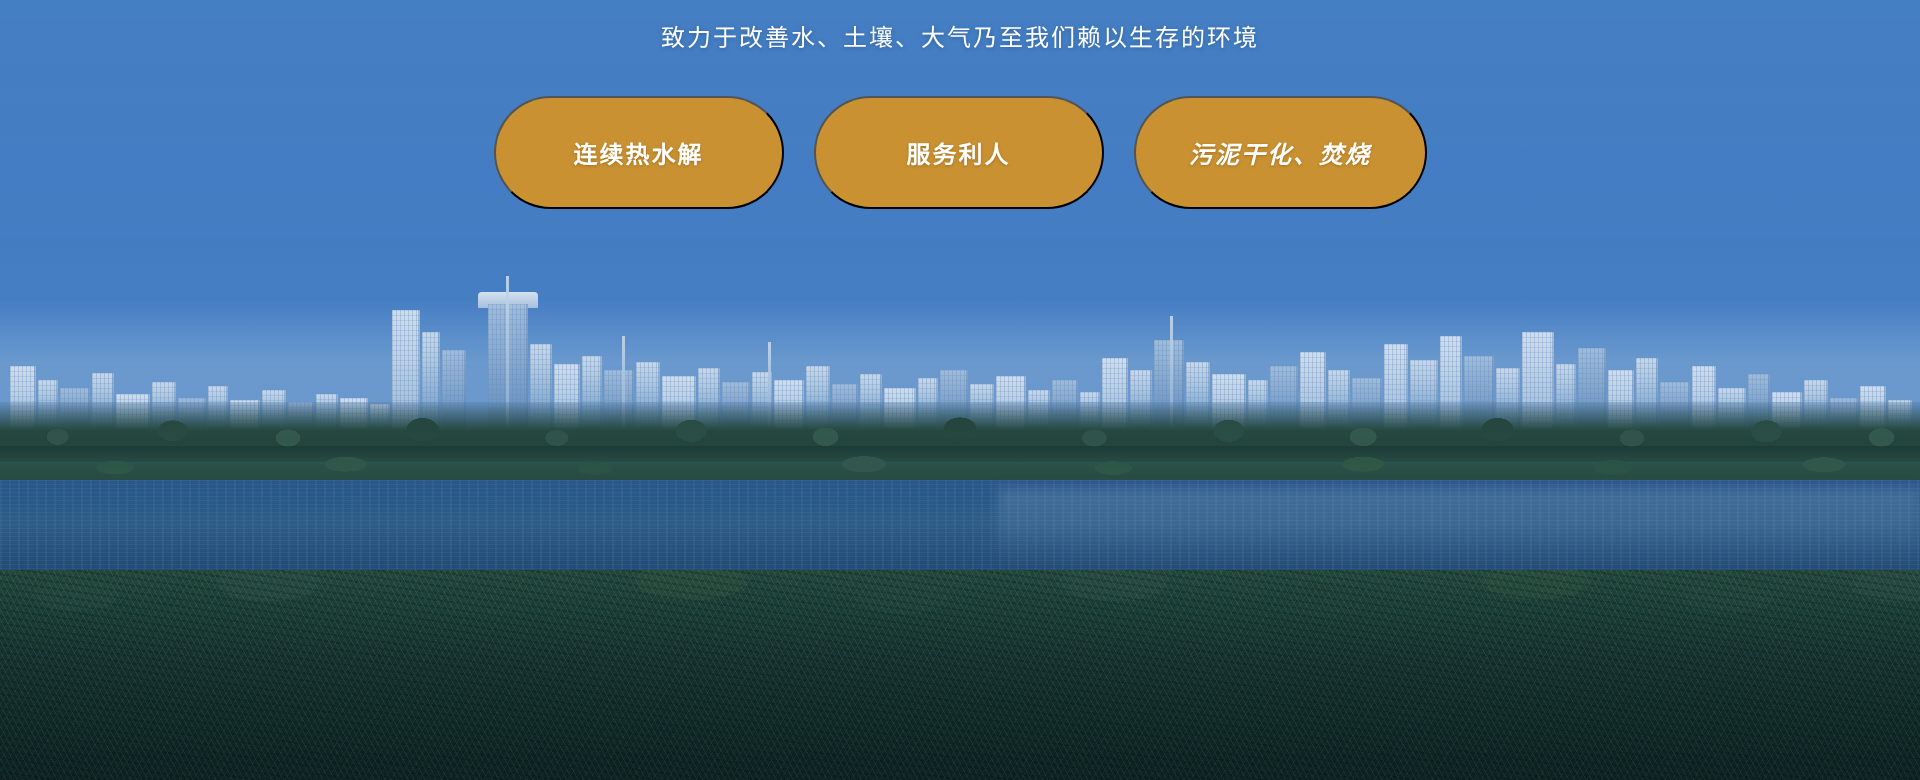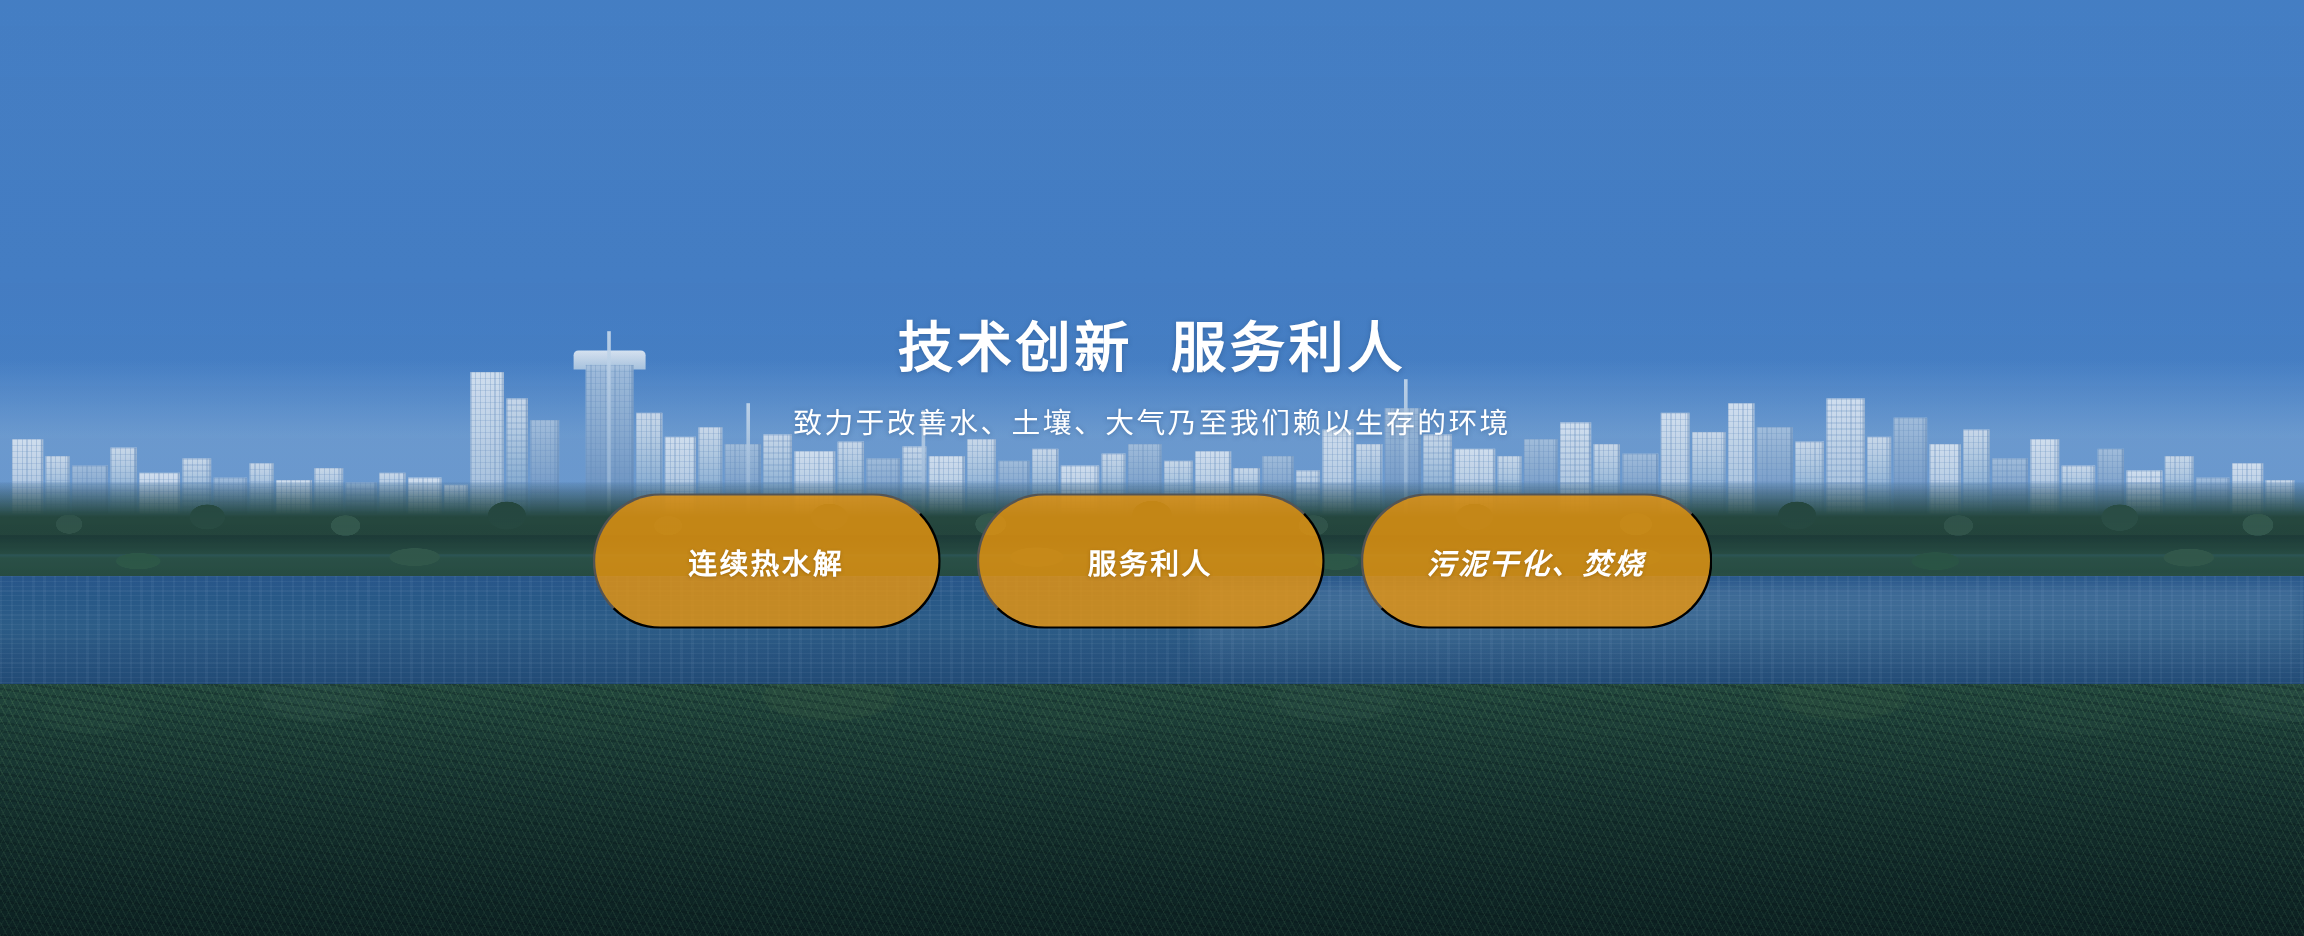--- a/index.html
+++ b/index.html
@@ -275,21 +275,20 @@
   <div class="midbank"></div>
 
   <div class="water">
     <div class="water-glint"></div>
   </div>
 
   <div class="foreground"></div>
   <div class="tone"></div>
 
   <div class="content">
-    <h1 class="hero-title">技术创新  服务利人</h1>
 
     <p class="hero-sub">致力于改善水、土壤、大气乃至我们赖以生存的环境</p>
 
     <div class="pill-row">
       <button class="pill">连续热水解</button>
       <button class="pill">服务利人</button>
       <button class="pill">污泥干化、焚烧</button>
     </div>
   </div>
 

